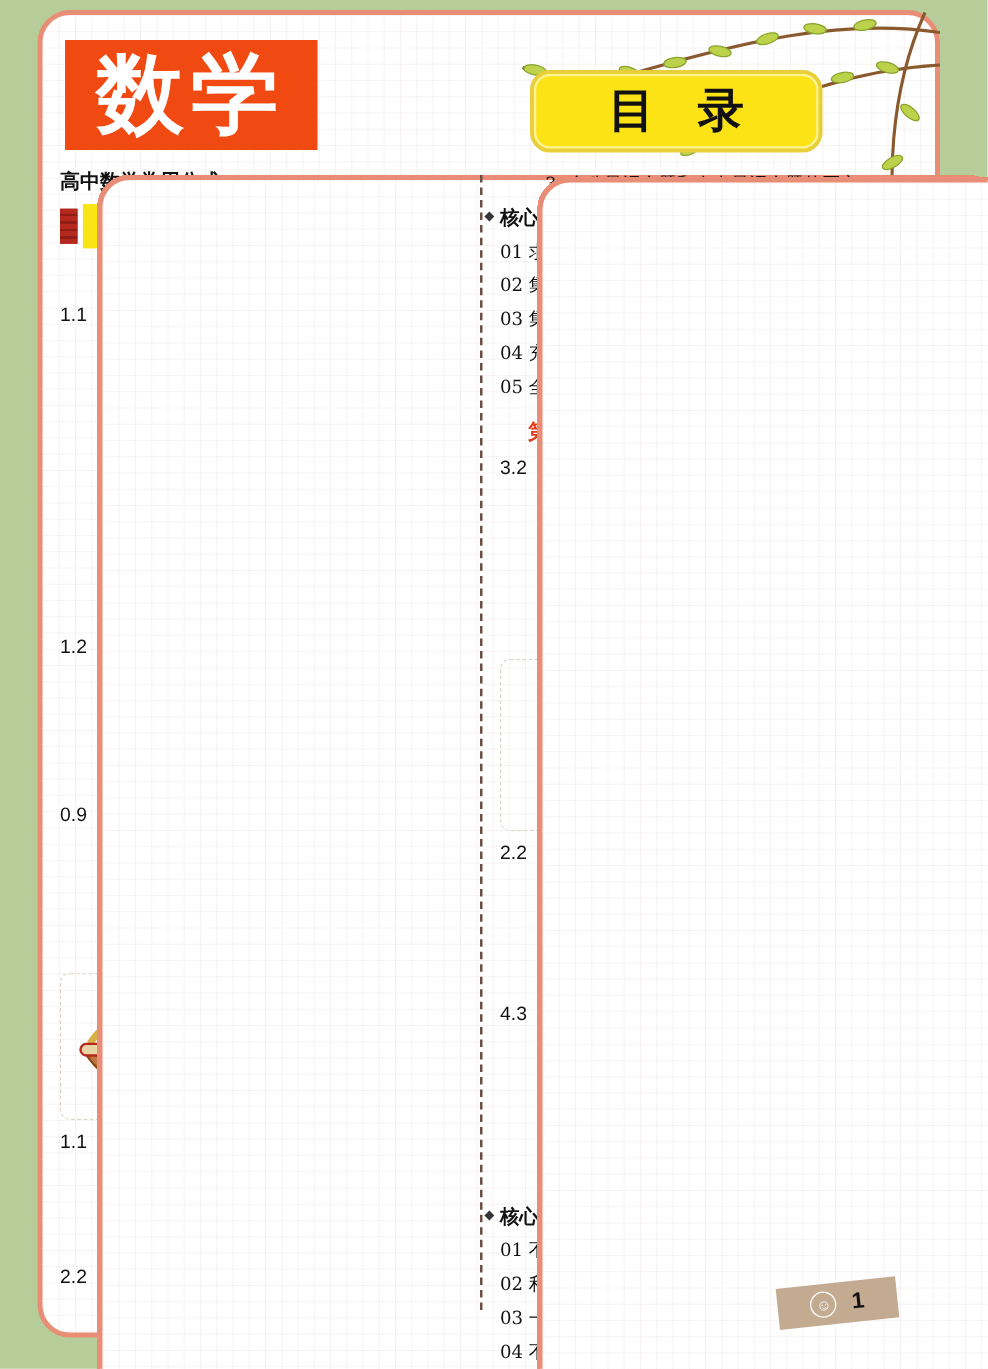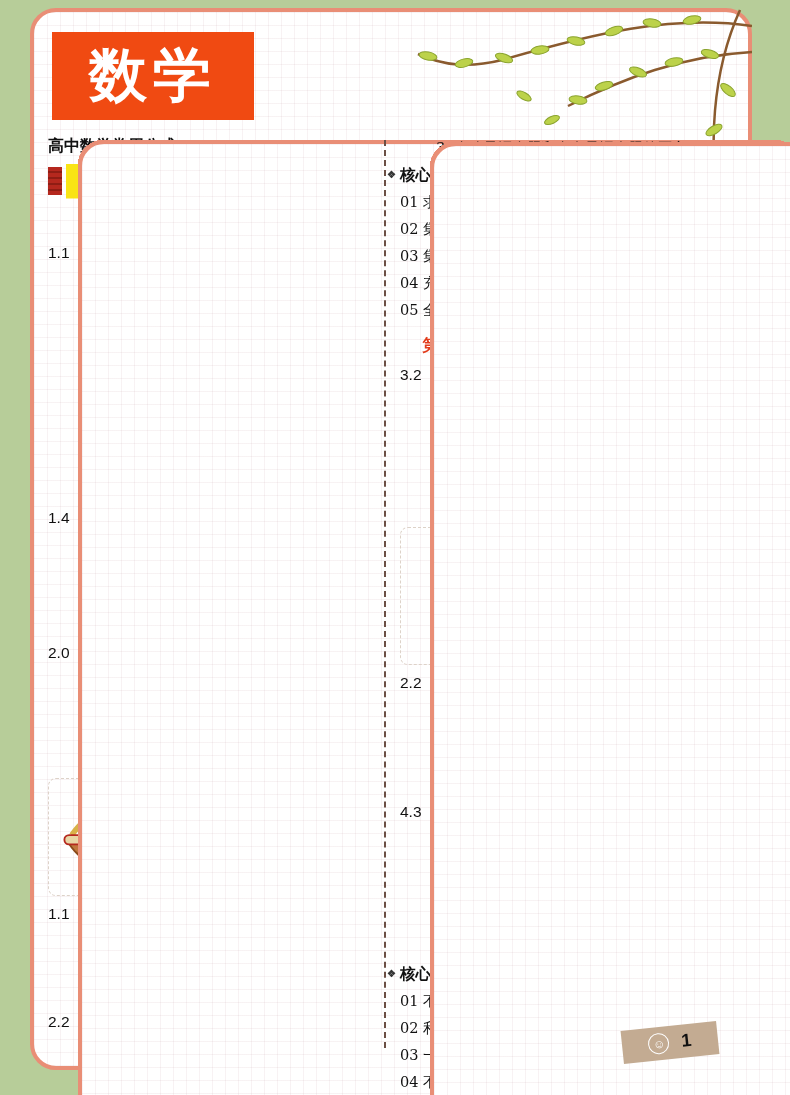--- a/index.html
+++ b/index.html
@@ -15,21 +15,21 @@
     background-image:
       linear-gradient(rgba(205,165,175,.14) 1px, transparent 1px),
       linear-gradient(90deg, rgba(205,165,175,.14) 1px, transparent 1px);
     background-size:13px 13px;
     border:4px solid #e98e76;border-radius:26px;
   }
   
   .cover-title{
     position:absolute;left:18px;top:20px;width:202px;height:88px;
     background:#f04a12;display:flex;align-items:center;justify-content:center;
-    color:#fff;font-size:58px;font-weight:800;letter-spacing:6px;
+    color:#fff;font-size:70px;font-weight:800;letter-spacing:6px;
   }
   .branches{position:absolute;left:318px;top:-4px;pointer-events:none;}
   .toc-banner{
     position:absolute;left:390px;top:44px;width:228px;height:60px;
     background:#fbe316;border:3px solid #e8cf3a;border-radius:16px;
     box-shadow:inset 0 0 0 2px rgba(255,255,255,.55);
     display:flex;align-items:center;justify-content:center;
     font-size:37px;font-weight:800;letter-spacing:12px;color:#111;
     text-indent:12px;
   }
@@ -155,20 +155,23 @@
       <ellipse cx="364" cy="202" rx="9" ry="4" transform="rotate(-20 364 202)"></ellipse>
       <ellipse cx="354" cy="242" rx="9" ry="4" transform="rotate(32 354 242)"></ellipse>
       <ellipse cx="358" cy="278" rx="8" ry="3.5" transform="rotate(-26 358 278)"></ellipse>
       <ellipse cx="344" cy="305" rx="8" ry="3.5" transform="rotate(18 344 305)"></ellipse>
     </g>
   </svg>
 
   <div class="cover-title">
     <span>数学</span>
   </div>
+  <div class="toc-banner">
+    <span>目 录</span>
+  </div>
 
   <div class="col col-left" id="col-left">
       <div class="row main">
         <span class="label">高中数学常用公式</span>
         <span class="dots"></span>
         <span class="page">1</span>
       </div>
       <div class="row banner">
         <span class="seal"></span>
         <span class="banner-shape"><span class="banner-label">必修第一册</span></span>
@@ -225,21 +228,21 @@
 
       <circle cx="186" cy="30" r="12" fill="#ecc79c" stroke="#c49a6a"></circle>
       <path d="M176,36 Q186,52 196,36 Z" fill="#2a2a2a"></path>
       <rect x="177" y="44" width="18" height="26" rx="4" fill="#8a6a4a"></rect>
     </svg>
   </div>
       <div class="row caption">
         <span class="label">集合中的元素可以是数、点、图形、人或抽象事物等.</span>
       </div>
       <div class="row section">
-        <span class="num">1.4</span>
+        <span class="num">1.2</span>
         <span class="label">集合间的基本关系</span>
         <span class="dots"></span>
         <span class="page">6</span>
       </div>
       <div class="row sub">
         <span class="label">1. 子集</span>
         <span class="dots"></span>
         <span class="page">6</span>
       </div>
       <div class="row sub">
@@ -251,21 +254,21 @@
         <span class="label">3. 真子集</span>
         <span class="dots"></span>
         <span class="page">7</span>
       </div>
       <div class="row sub">
         <span class="label">4. 空集</span>
         <span class="dots"></span>
         <span class="page">8</span>
       </div>
       <div class="row section">
-        <span class="num">2.0</span>
+        <span class="num">0.9</span>
         <span class="label">集合的基本运算</span>
         <span class="dots"></span>
         <span class="page">8</span>
       </div>
       <div class="row sub">
         <span class="label">1. 并集</span>
         <span class="dots"></span>
         <span class="page">8</span>
       </div>
       <div class="row sub">

